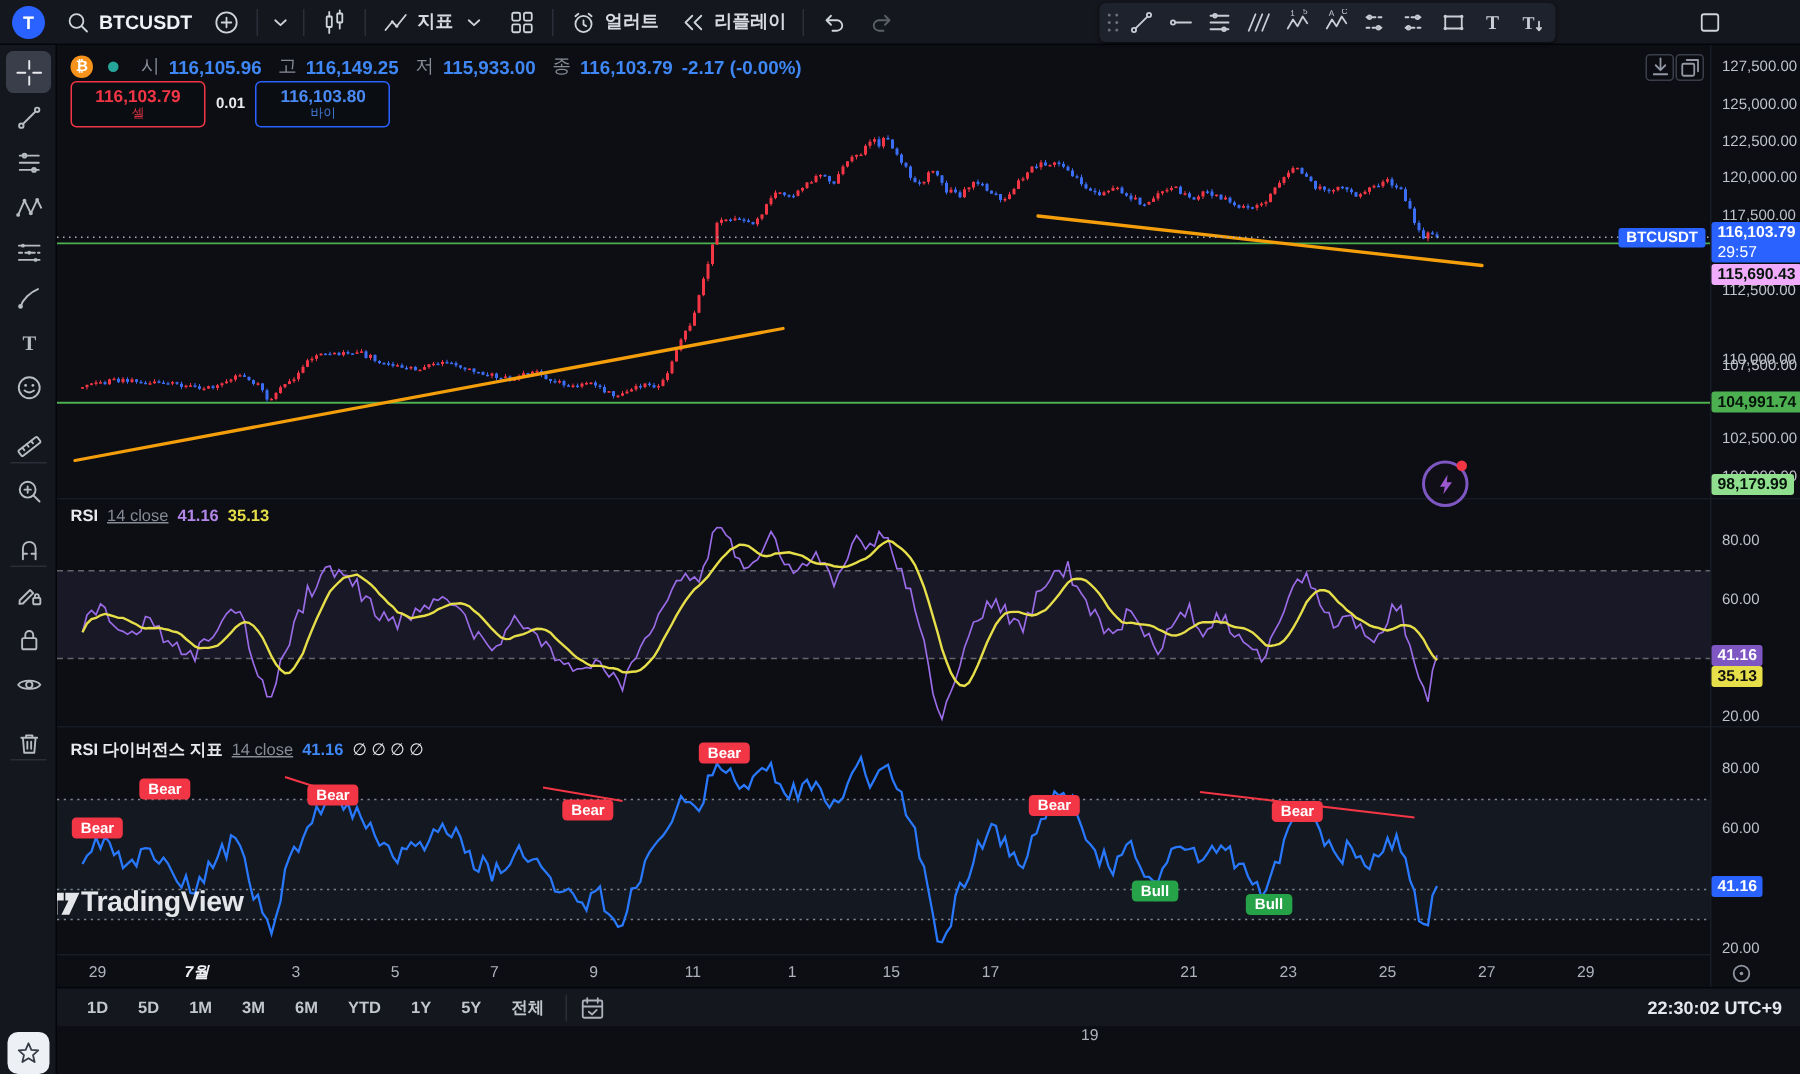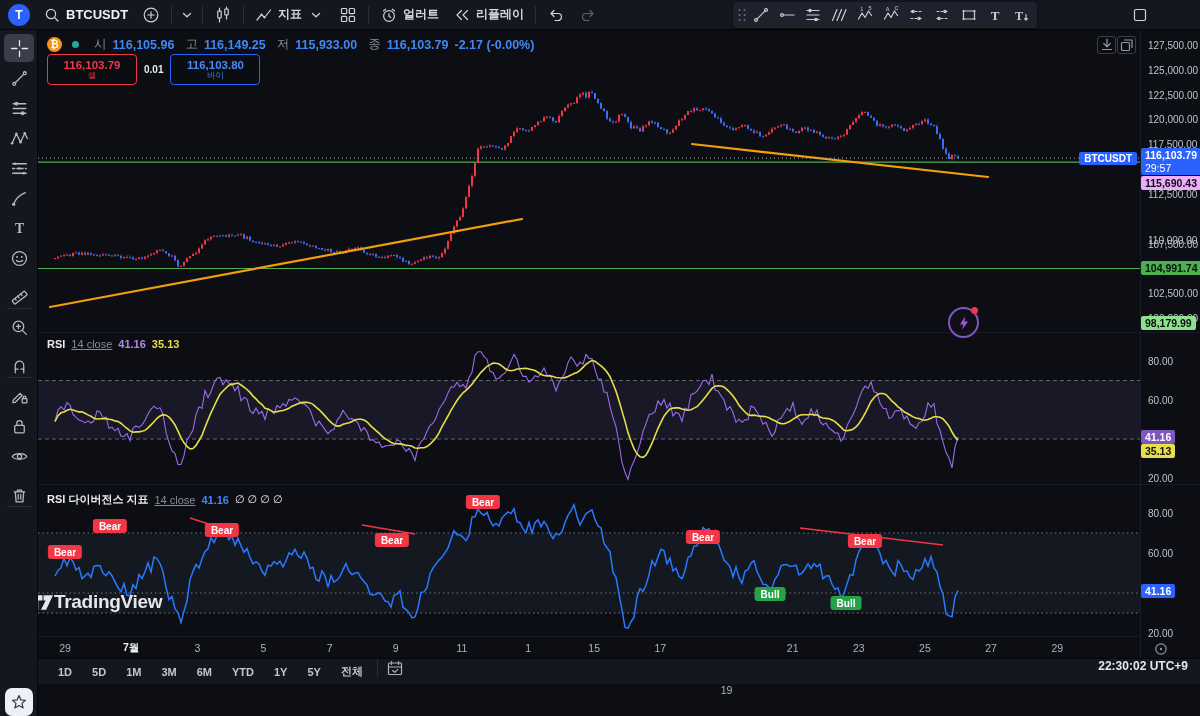--- a/index.html
+++ b/index.html
@@ -61,25 +61,25 @@
   
   #axis-col{position:absolute;left:1140px;top:30px;width:60px;height:628px;border-left:1px solid #181c24;z-index:5;background:transparent;}
   .tick{position:absolute;left:7px;transform:translateY(-50%);font-size:10px;color:#bfc3cc;white-space:nowrap;}
   .chip{position:absolute;left:1px;padding:1px 4px;border-radius:2px;font-size:10.5px;font-weight:600;white-space:nowrap;z-index:6;}
   #price-chip{background:#2962ff;color:#fff;line-height:1.2;top:148px;}
   #symbol-tag{position:absolute;right:63px;top:152px;background:#2962ff;color:#fff;font-size:10px;font-weight:700;
     padding:1px 5px;border-radius:2px;z-index:6;}
   
   #time-axis{position:absolute;left:38px;top:636px;width:1102px;height:22px;border-top:1px solid #181c24;z-index:4;}
   .tlab{position:absolute;top:50%;transform:translate(-50%,-50%);font-size:10.5px;color:#aeb2bc;}
-  .tlab.major{color:#eef0f4;font-weight:700;}
+  .tlab.major{color:#eef0f4;font-weight:700;font-style:italic;}
   #taxis-ic{position:absolute;left:1152px;top:640px;color:#8f95a0;z-index:6;}
   
   #range-bar{position:absolute;left:38px;top:658px;width:1162px;height:26px;background:#15171e;border-top:1px solid #04060a;
-    display:flex;padding-left:14px;z-index:7;box-sizing:border-box;}
+    display:flex;align-items:center;padding-left:14px;z-index:7;box-sizing:border-box;}
   .rbtn{font-size:11px;font-weight:600;color:#c2c6cf;padding:3px 6px;border-radius:3px;cursor:pointer;}
   #clock{position:absolute;right:12px;font-size:12px;color:#e4e7ec;font-weight:600;}
   #clock b{font-weight:600;}
   #tab-bar{position:absolute;left:38px;top:684px;width:1162px;height:32px;background:#15171e;border-top:1px solid #22252e;
     display:flex;align-items:center;gap:30px;padding-left:18px;z-index:7;box-sizing:border-box;}
   .tab{font-size:12.5px;color:#d2d5dc;font-weight:600;cursor:pointer;white-space:nowrap;}
   
   .sig{position:absolute;transform:translate(-50%,-50%);color:#fff;font-size:10px;font-weight:700;
     padding:1.5px 6px;border-radius:3px;z-index:4;}
   svg{display:block;}

